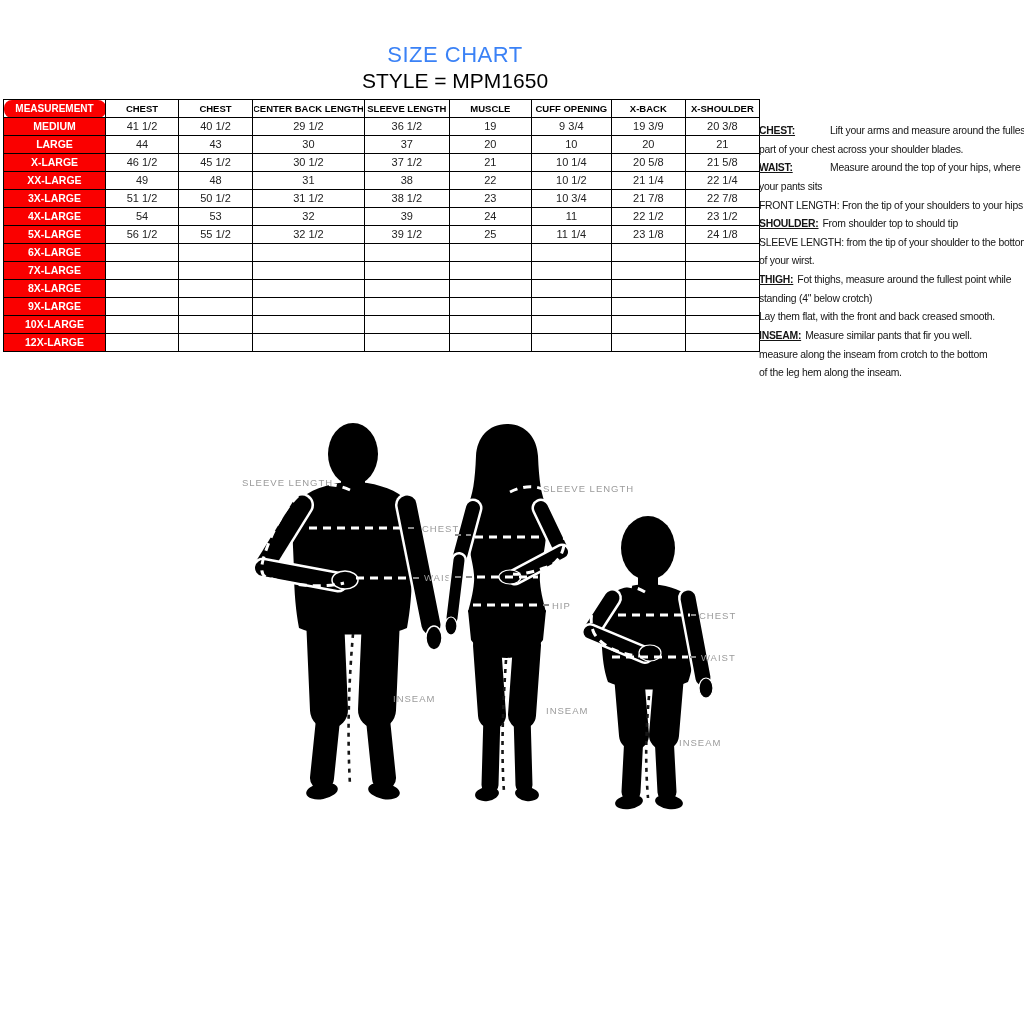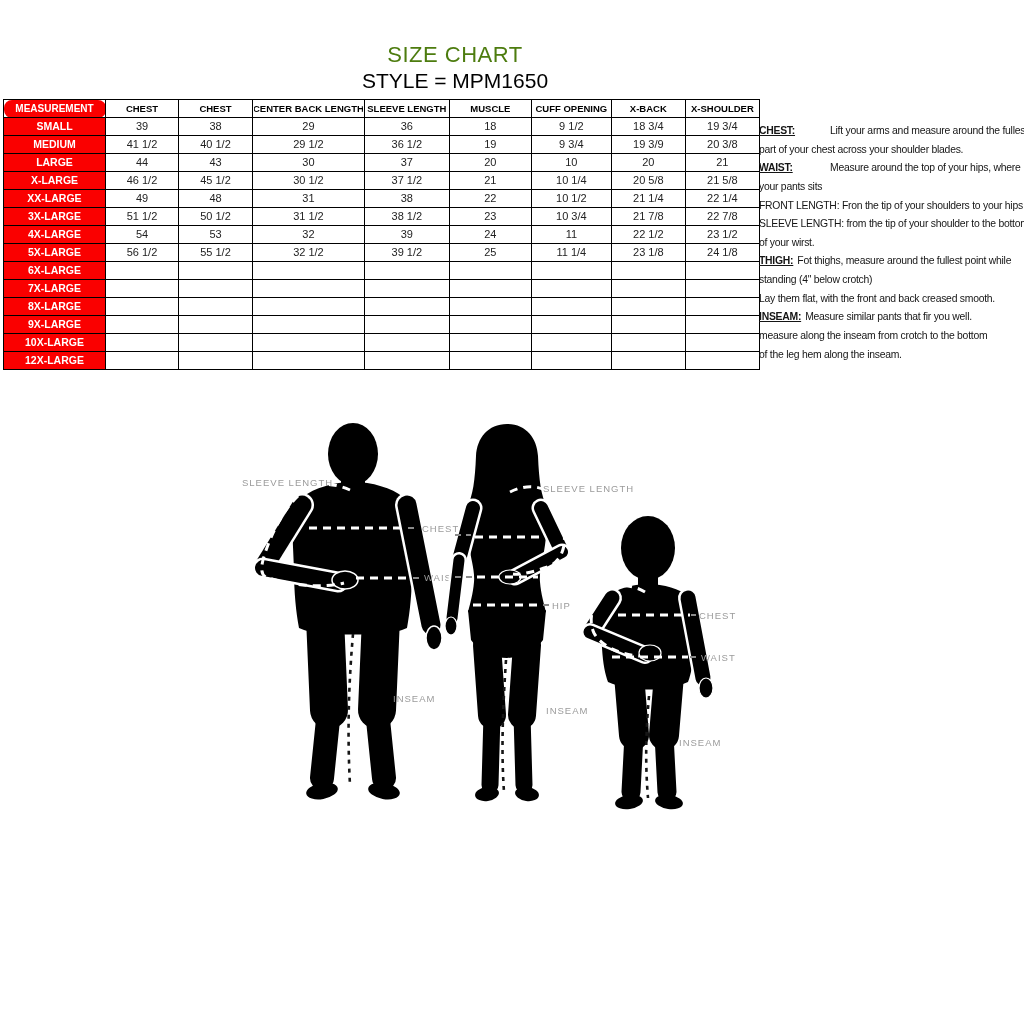--- a/index.html
+++ b/index.html
@@ -3,21 +3,21 @@
 <meta charset="utf-8">
 <style>
   :root{ --red:#FA0000; --label-gray:#9B9B9B; --ink:#111; }
   html,body{margin:0;padding:0;}
   body{
     width:1024px;height:1024px;background:#fff;position:relative;
     font-family:"Liberation Sans", sans-serif; overflow:hidden;
   }
   .page-title{
     position:absolute; top:42px; left:155px; width:600px; text-align:center;
-    font-size:22px; font-weight:400; color:#4d7c0f; letter-spacing:0.5px;
+    font-size:22px; font-weight:400; color:#3b82f6; letter-spacing:0.5px;
   }
   .page-subtitle{
     position:absolute; top:69px; left:155px; width:600px; text-align:center;
     font-size:21px; font-weight:400; color:#000;
   }
   table.size-table{
     position:absolute; left:3px; top:99px;
     border-collapse:collapse; table-layout:fixed;
   }
   table.size-table th, table.size-table td{
@@ -71,31 +71,20 @@
         <th>CENTER BACK LENGTH</th>
         <th>SLEEVE LENGTH</th>
         <th>MUSCLE</th>
         <th>CUFF OPENING</th>
         <th>X-BACK</th>
         <th>X-SHOULDER</th>
       </tr>
     </thead>
   <tbody id="table-body">
       <tr>
-        <td class="size-cell">SMALL</td>
-        <td>39</td>
-        <td>38</td>
-        <td>29</td>
-        <td>36</td>
-        <td>18</td>
-        <td>9 1/2</td>
-        <td>18 3/4</td>
-        <td>19 3/4</td>
-      </tr>
-      <tr>
         <td class="size-cell">MEDIUM</td>
         <td>41 1/2</td>
         <td>40 1/2</td>
         <td>29 1/2</td>
         <td>36 1/2</td>
         <td>19</td>
         <td>9 3/4</td>
         <td>19 3/9</td>
         <td>20 3/8</td>
       </tr>
@@ -233,20 +222,21 @@
       </tr>
     </tbody>
 </table>
 
 <div class="instructions" id="instructions">
     <div class="ins-line"><span class="ins-label gapped">CHEST:</span><span>Lift your arms and measure around the fullest</span></div>
     <div class="ins-line"><span>part of your chest across your shoulder blades.</span></div>
     <div class="ins-line"><span class="ins-label gapped">WAIST:</span><span>Measure around the top of  your hips, where</span></div>
     <div class="ins-line"><span>your pants sits</span></div>
     <div class="ins-line"><span>FRONT LENGTH: Fron the tip of your shoulders to your hips</span></div>
+    <div class="ins-line"><span class="ins-label">SHOULDER:</span><span>From shoulder top to should tip</span></div>
     <div class="ins-line"><span>SLEEVE LENGTH: from the tip of your shoulder to the bottom</span></div>
     <div class="ins-line"><span>of your wirst.</span></div>
     <div class="ins-line"><span class="ins-label">THIGH:</span><span>Fot thighs, measure around the fullest point while</span></div>
     <div class="ins-line"><span>standing (4" below crotch)</span></div>
     <div class="ins-line"><span>Lay them flat, with the front and back creased smooth.</span></div>
     <div class="ins-line"><span class="ins-label">INSEAM:</span><span>Measure similar pants that fir you well.</span></div>
     <div class="ins-line"><span>measure along the inseam from crotch to the bottom</span></div>
     <div class="ins-line"><span>of the leg hem along the inseam.</span></div>
   </div>
 

